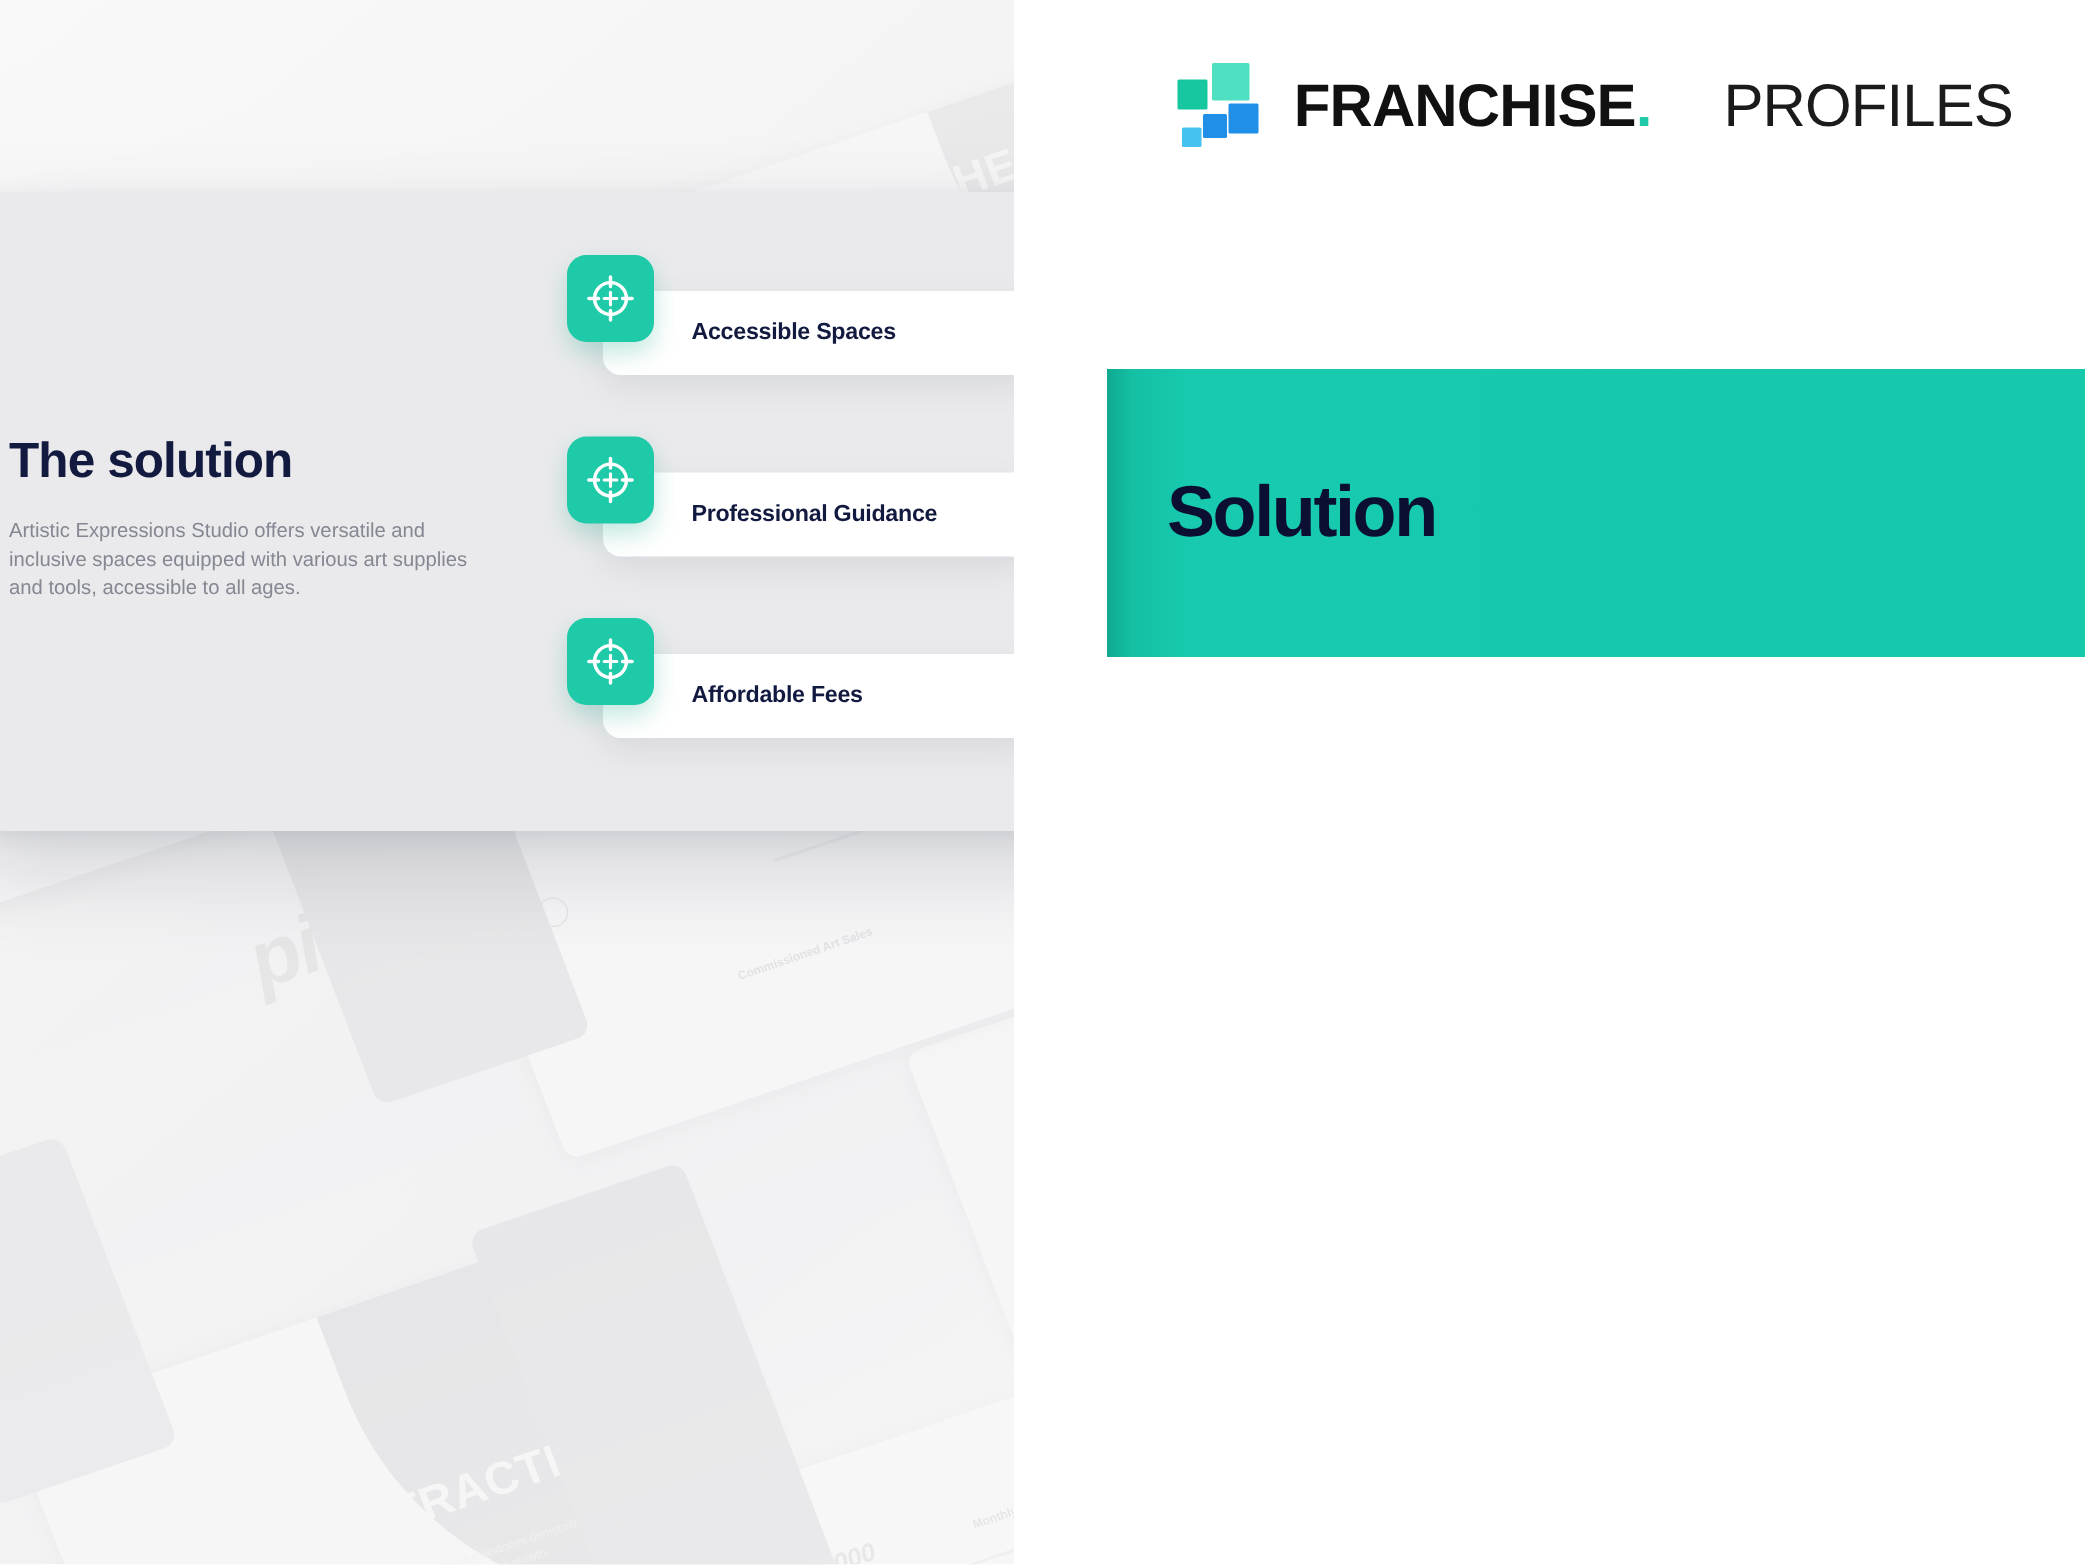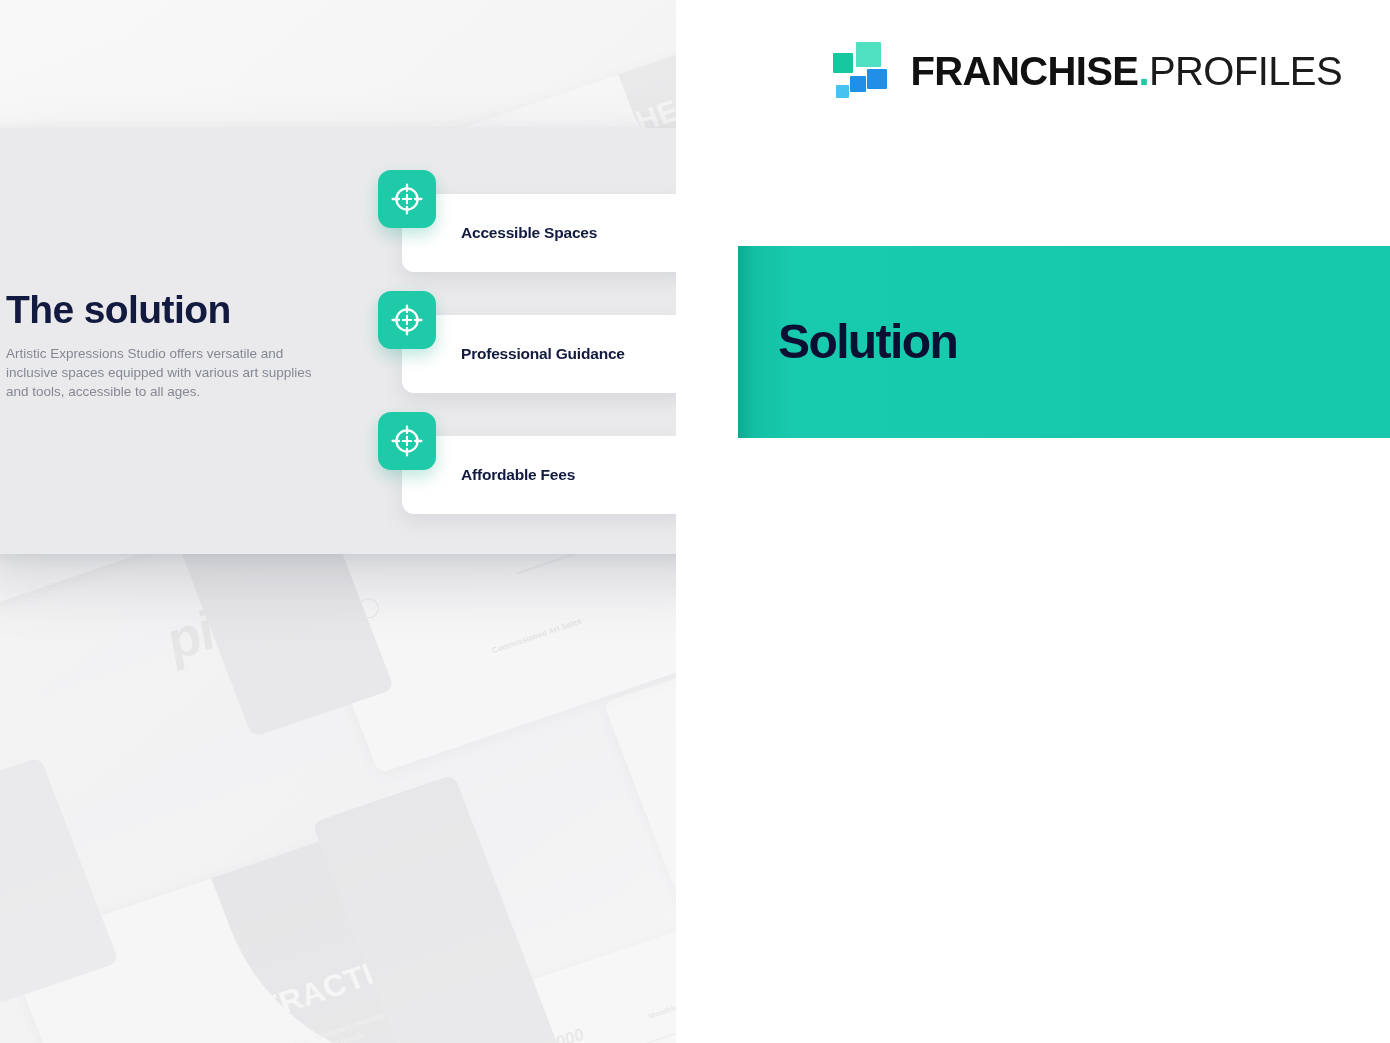--- a/index.html
+++ b/index.html
@@ -80,33 +80,33 @@
     position: absolute; left: -22px; top: 128px;
     width: 760px; height: 426px;
     background: #eaeaec;
     border-radius: 26px;
     box-shadow: 0 26px 58px rgba(90,95,110,0.22), 0 4px 14px rgba(90,95,110,0.10);
     overflow: hidden;
   }
   .slide-inner { position:absolute; inset:0; }
   .slide-title {
     position: absolute; left: 28px; top: 160px;
-    font-size: 39px; font-weight: 800; letter-spacing: -0.6px;
+    font-size: 33px; font-weight: 800; letter-spacing: -0.6px;
     color: #121a3f;
   }
   .slide-body {
     position: absolute; left: 28px; top: 216px; width: 320px;
     font-size: 13.5px; line-height: 1.42; color: #858892; font-weight: 500;
   }
 
   .feature-list { position: absolute; left: 400px; top: 42px; width: 320px; }
   .feature { position: relative; height: 121px; }
   .fcard {
     position: absolute; left: 24px; top: 24px;
-    width: 285px; height: 78px;
+    width: 285px; height: 56px;
     background: #ffffff;
     border-radius: 12px;
     box-shadow: 0 8px 20px rgba(100,105,120,0.13);
     display: flex; align-items: center;
   }
   .fcard-label {
     margin-left: 59px;
     font-size: 15.5px; font-weight: 800; letter-spacing: -0.2px;
     color: #121a3f; white-space: nowrap;
   }
@@ -127,21 +127,21 @@
     display: flex; align-items: center; gap: 19px;
   }
   .logo-mark { position: relative; width: 58px; height: 58px; }
   .logo-mark i { position: absolute; display:block; border-radius: 1px; }
   .logo-text {
     font-size: 40px; letter-spacing: -0.6px; white-space: nowrap;
     display: flex; align-items: baseline;
   }
   .lt-bold { font-weight: 700; color: #111111; }
   .lt-dot { color: #1ecaa7; font-weight: 700; }
-  .lt-light { font-weight: 400; color: #1b1b1b; }
+  .lt-light { font-weight: 400; color: #1b1b1b; margin-left: 48px; }
 
   .banner {
     position: absolute; left: 62px; top: 246px; right: 0; height: 192px;
     background: linear-gradient(90deg,#0fa98f 0%, #14bfa2 2.4%, #18cbaf 9%, #16c9ad 60%, #16c9ad 100%);
     display: flex; align-items: center;
   }
   .banner-title {
     margin-left: 40px;
     font-size: 48px; font-weight: 700; letter-spacing: -1.6px;
     color: #0b1033; line-height: 1;

